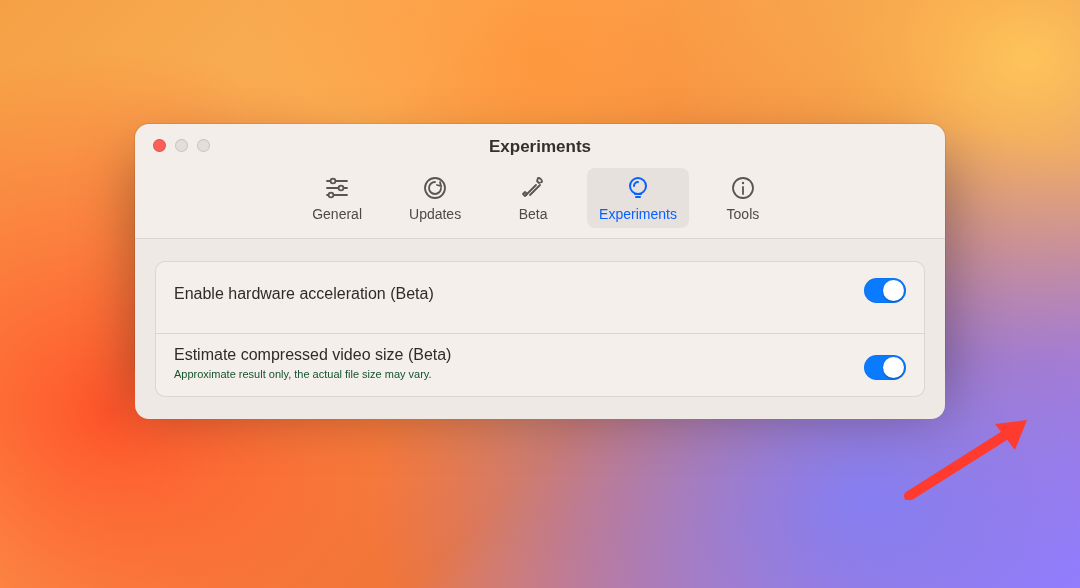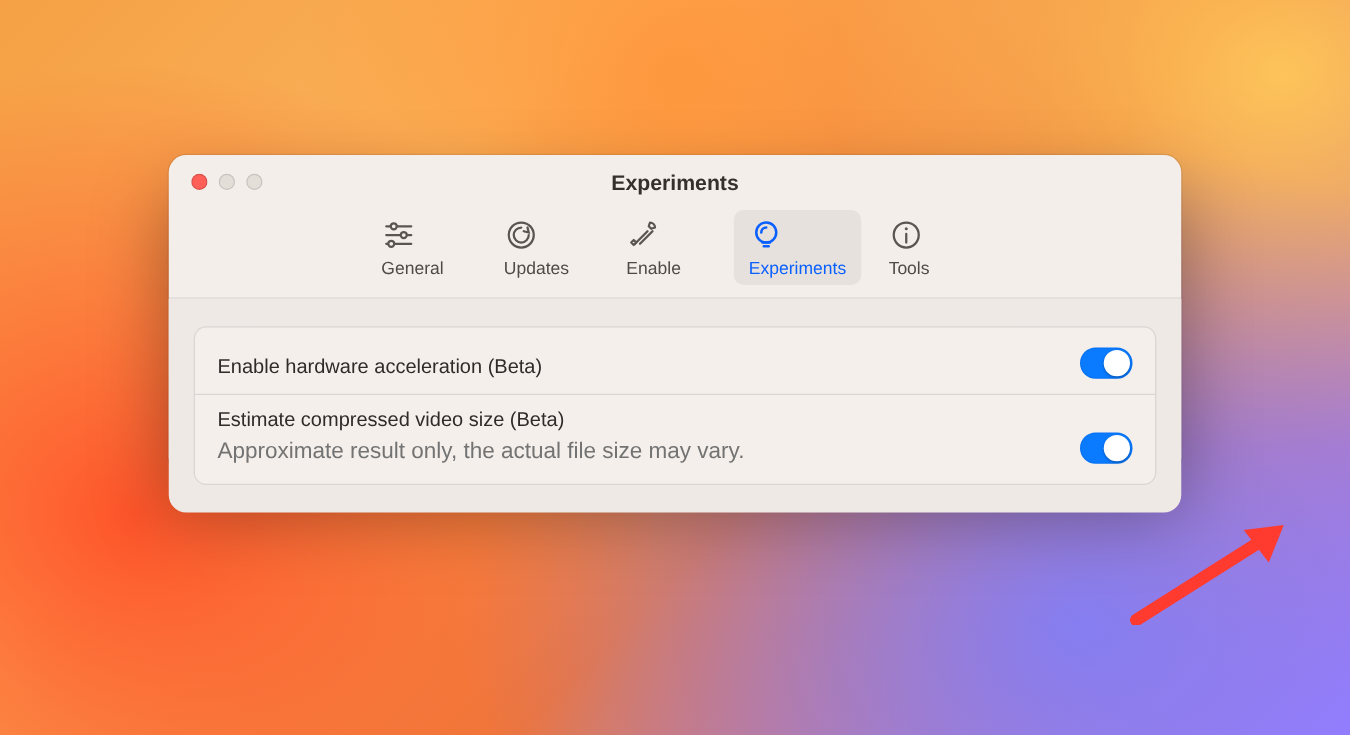--- a/index.html
+++ b/index.html
@@ -51,21 +51,21 @@
     padding-top: 6px;
     font-size: 17px; font-weight: 700; color: #35302c;
   }
 
   .toolbar {
     display: flex; justify-content: center; gap: 10px;
     padding: 4px 0 10px;
     border-bottom: 1px solid rgba(0,0,0,0.10);
   }
   .tab {
-    display: flex; flex-direction: column; align-items: flex-start; justify-content: flex-start;
+    display: flex; flex-direction: column; align-items: center; justify-content: flex-start;
     gap: 4px;
     padding: 6px 12px 6px;
     width: auto;
     min-width: 64px;
     border-radius: 8px;
     font-size: 14px; color: #4f4a46;
     cursor: default;
   }
   .tab.active { background: #e6e1dc; color: #0a60ff; }
   .tab .icon  { width: 28px; height: 28px; display: flex; align-items: center; justify-content: center; color: #5a5551; }
@@ -81,24 +81,24 @@
   .card {
     background: #f4efeb;
     border: 1px solid rgba(0,0,0,0.10);
     border-radius: 10px;
     padding: 4px 0;
   }
   .row {
     display: flex; align-items: flex-end; justify-content: space-between;
     padding: 12px 18px;
   }
-  .row + .row { border-top: 1px solid rgba(0,0,0,0.10); }
+  .row + .row { border-top: 1px solid rgba(0,0,0,0.10); margin-top: 18px; }
   .row .text { flex: 1; }
   .row .label { font-size: 16px; color: #2f2b28; }
-  .row .sub   { font-size: 18px; color: #737373; margin-top: 4px; }
+  .row .sub   { font-size: 11px; color: #14532d; margin-top: 4px; }
 
   .switch {
     width: 42px; height: 25px; border-radius: 25px;
     background: #0a7aff;
     position: relative;
     box-shadow: inset 0 0 0 1px rgba(0,0,0,0.05);
     flex: none;
     margin-top: 0px;
   }
   .switch::after {
@@ -162,21 +162,21 @@
 
     <div class="tab">
       <span class="icon">
         <svg viewBox="0 0 28 28" width="28" height="28" fill="none" stroke="currentColor" stroke-width="1.8" stroke-linecap="round" stroke-linejoin="round">
           <path d="M7 21 L17 11"></path>
           <path d="M6 22 l-2 -2 l2 -2 l2 2 z"></path>
           <path d="M19 4 a4 4 0 0 1 4 4 l-3 1 l-2 -2 z"></path>
           <path d="M11 21 L21 11"></path>
         </svg>
       </span>
-      <span class="lbl">Enable</span>
+      <span class="lbl">Beta</span>
     </div>
 
 
     <div class="tab active">
       <span class="icon">
         <svg viewBox="0 0 28 28" width="28" height="28" fill="none" stroke="currentColor" stroke-width="2" stroke-linecap="round">
           <circle cx="14" cy="12" r="8"></circle>
           <path d="M11 20 h6 M12 23 h4"></path>
           <path d="M14 8 a4 4 0 0 0 -4 4"></path>
         </svg>

